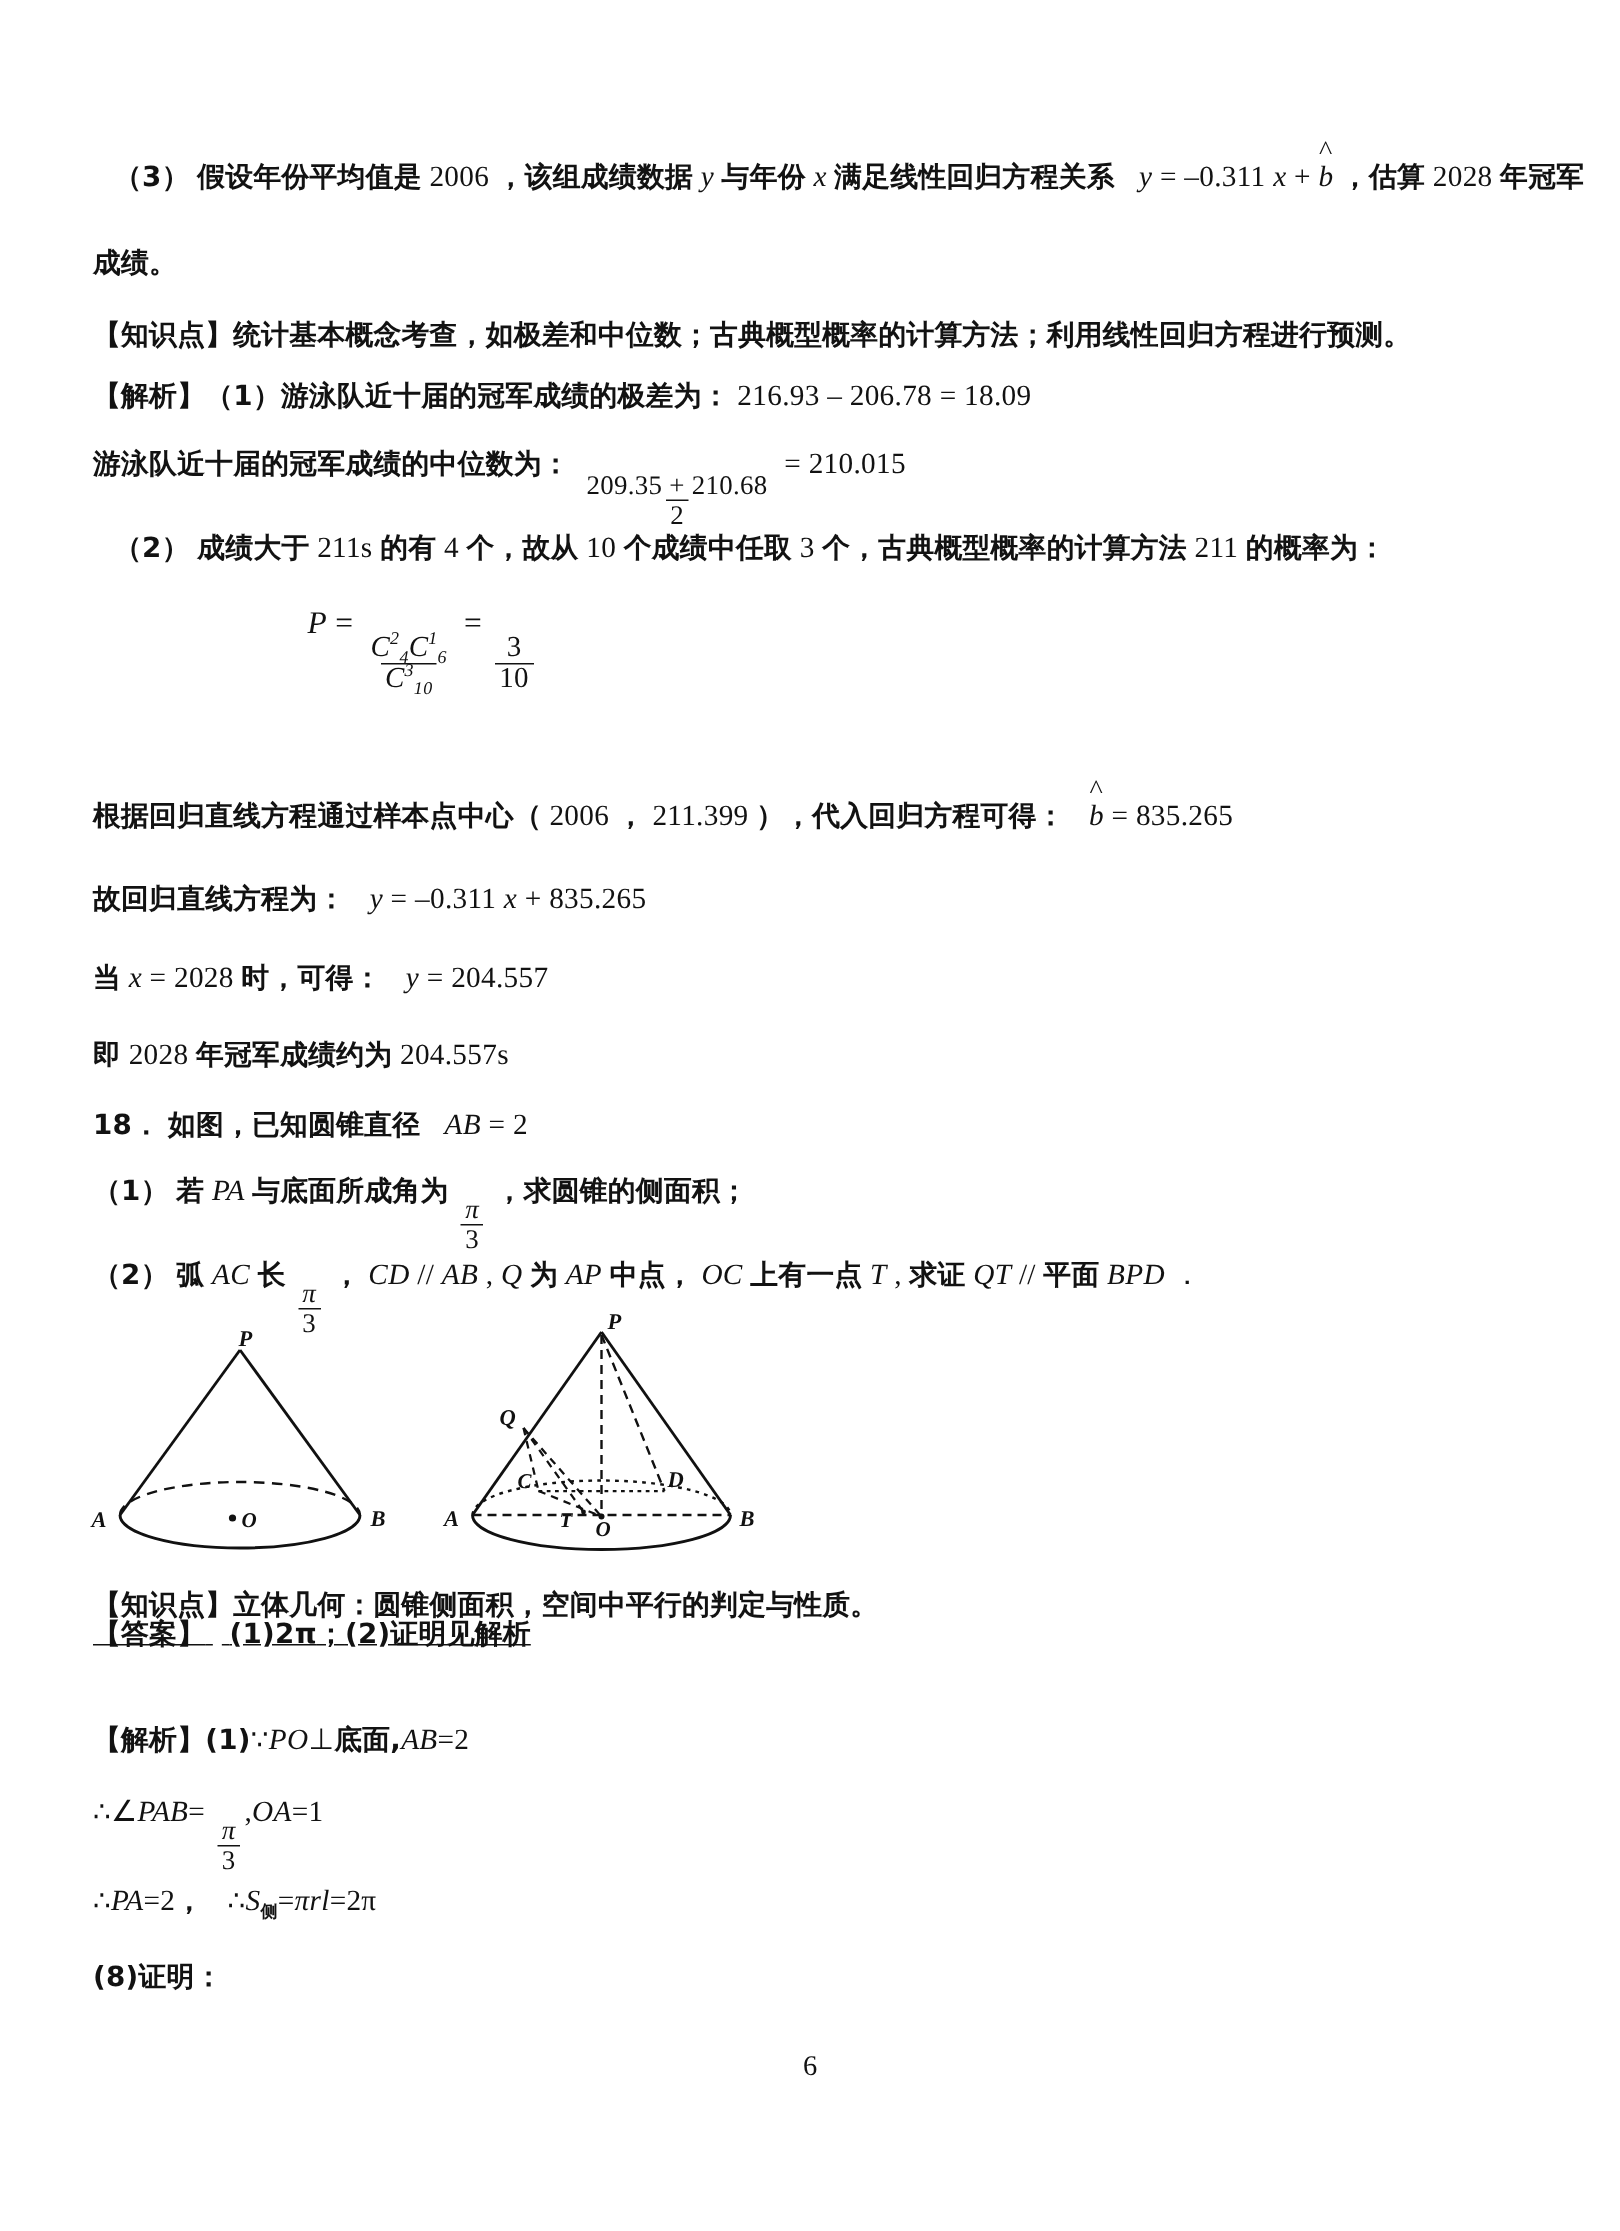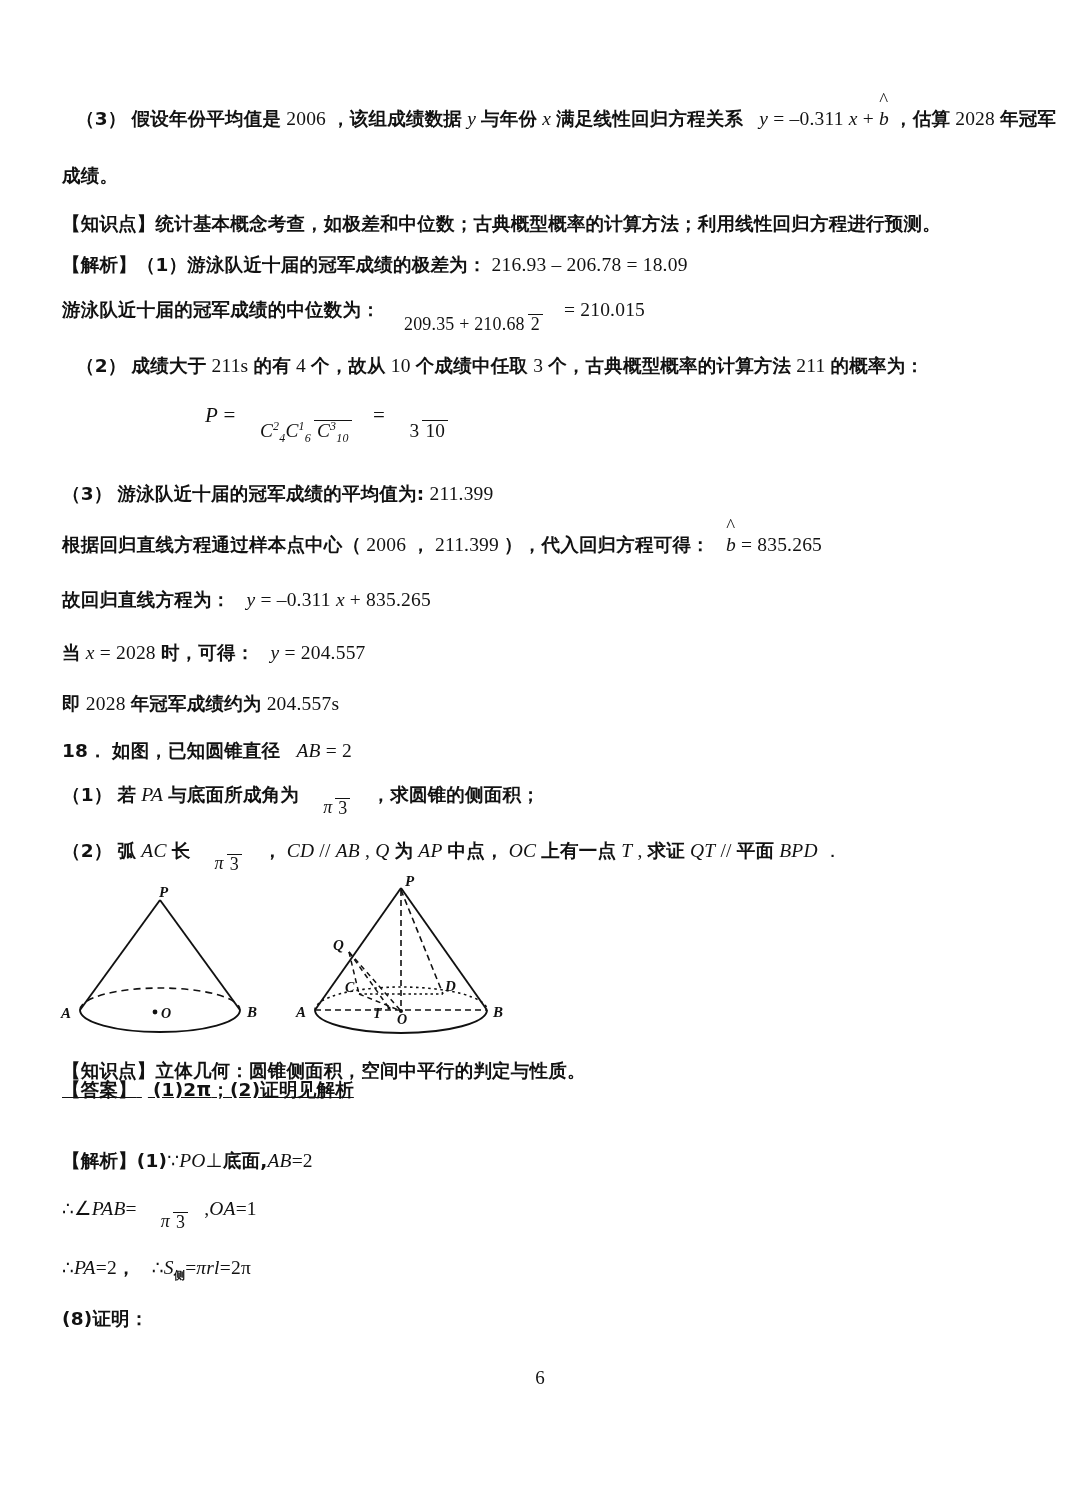--- a/index.html
+++ b/index.html
@@ -28,22 +28,22 @@
   .mn{font-family:"Liberation Serif",serif;}
   .sp{display:inline-block;width:6px;}
 
   
   sup,sub{font-size:.62em;line-height:0;font-style:italic;}
   sup{vertical-align:super;}
   sub{vertical-align:sub;}
 
   
   .frac{
-    display:inline-flex;flex-direction:row;align-items:center;
-    vertical-align:-0.62em;margin:0 16px;line-height:1.06;
+    display:inline-flex;flex-direction:column;align-items:center;
+    vertical-align:-0.62em;margin:0 3px;line-height:1.06;
   }
   .frac .num{padding:0 3px;font-size:.92em;}
   .frac .den{padding:0 3px;font-size:.92em;border-top:1.4px solid #121212;}
   .frac.tall{vertical-align:-0.70em;}
 
   
   .hat{position:relative;display:inline-block;font-style:italic;}
   .hat::after{
     content:"^";position:absolute;left:50%;top:-0.78em;
     transform:translateX(-52%) scaleX(1.05);
@@ -140,25 +140,20 @@
         <span class="mi">C</span><sup>3</sup><sub>10</sub>
       </span>
     </span>
     <span class="mn">=</span>
     <span class="frac tall">
       <span class="num mn">3</span>
       <span class="den mn">10</span>
     </span>
   </div>
 
-  <div class="line" style="top:481px;">
-    <span class="cn">（3）</span>
-    <span class="cn">游泳队近十届的冠军成绩的平均值为:</span>
-    <span class="mn">211.399</span>
-  </div>
 
   <div class="line" style="top:532px;">
     <span class="cn">根据回归直线方程通过样本点中心（</span>
     <span class="mn">2006</span>
     <span class="cn">，</span>
     <span class="mn">211.399</span>
     <span class="cn">），代入回归方程可得：</span>
     <span class="sp"></span>
     <span class="hat">b</span>
     <span class="mn">=</span>

